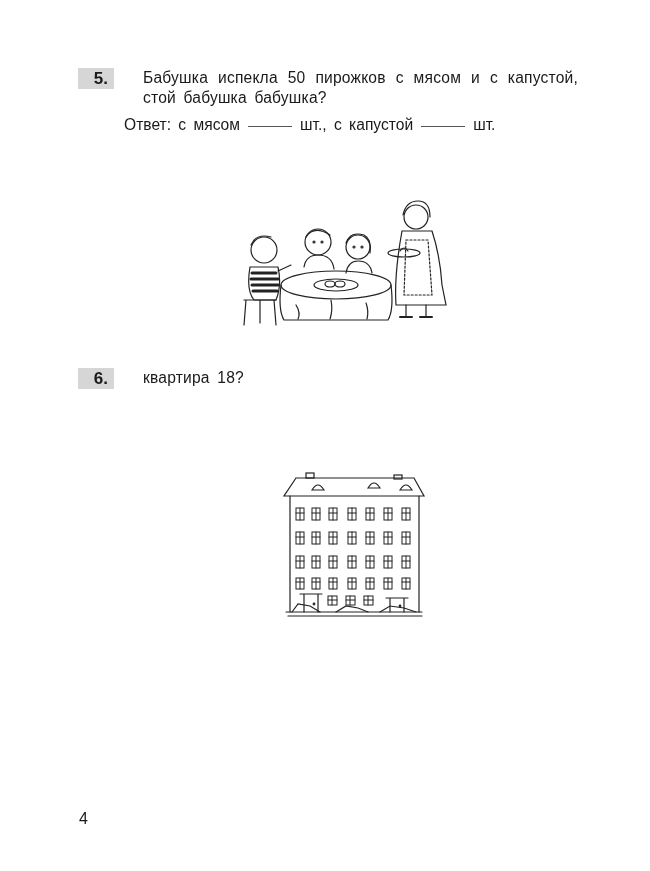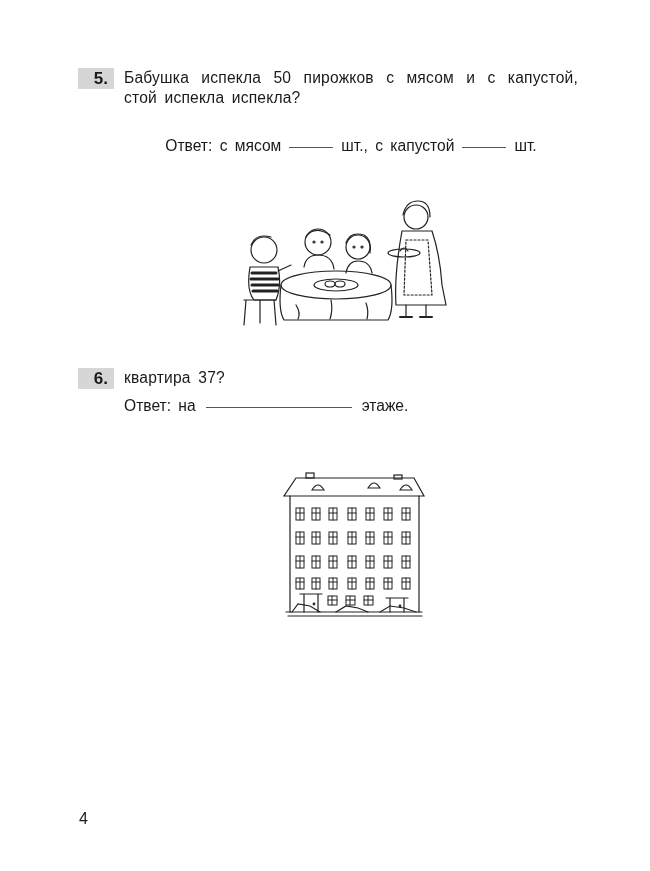--- a/index.html
+++ b/index.html
@@ -2,40 +2,40 @@
 <html><head>
 <meta charset="utf-8">
 <style>
   html, body { margin: 0; padding: 0; background: #ffffff; }
   body { width: 650px; height: 871px; position: relative; overflow: hidden;
          font-family: "Liberation Sans", "DejaVu Sans", sans-serif; color: #1a1a1a; }
   .task { position: absolute; left: 78px; width: 500px; }
   .num-badge { position: absolute; left: 0; top: 0; width: 36px; height: 21px;
                background: #d6d6d6; font-weight: bold; font-size: 17px;
                text-align: right; padding-right: 6px; box-sizing: border-box; line-height: 21px; }
-  .task-text { margin-left: 46px; font-size: 15.6px; line-height: 20px;
+  .task-text { margin-left: 65px; font-size: 15.6px; line-height: 20px;
                text-align: justify; letter-spacing: 0.2px; word-spacing: 3px; }
   .task-text .line { display: block; text-align: justify; text-align-last: justify; }
   .task-text .line.last { text-align-last: left; }
   .answer { margin-left: 46px; font-size: 15.6px; line-height: 20px; word-spacing: 3px; }
   .blank { display: inline-block; border-bottom: 1px solid #555; vertical-align: baseline;
            height: 1px; margin: 0 8px; position: relative; top: -3px; }
   .illus { position: absolute; }
   .page-num { position: absolute; left: 79px; top: 810px; font-size: 16px; }
 </style>
 </head>
 <body>
 
 <div class="task" style="top:68px;">
   <div class="num-badge">5.</div>
   <div class="task-text">
     <span class="line">Бабушка испекла 50 пирожков с мясом и с капустой,</span>
-    <span class="line last">стой испекла испекла?</span>
+    <span class="line last">стой бабушка бабушка?</span>
   </div>
-  <div class="answer" style="margin-top:28px;text-align:center;">
+  <div class="answer" style="margin-top:7px;">
     <span>Ответ: с мясом</span><span class="blank" style="width:44px;"></span><span>шт., с капустой</span><span class="blank" style="width:44px;"></span><span>шт.</span>
   </div>
 </div>
 
 <svg class="illus" style="left:236px; top:195px;" width="230" height="140" viewBox="0 0 230 140" fill="none" stroke="#222" stroke-width="1.2" stroke-linecap="round">
 
   <ellipse cx="100" cy="90" rx="55" ry="14"></ellipse>
   <path d="M45 90 Q42 115 48 125 L152 125 Q158 115 155 90"></path>
   <path d="M60 110 Q65 118 62 124 M95 105 Q97 115 94 124 M130 108 Q133 116 131 124"></path>
   <ellipse cx="100" cy="90" rx="22" ry="6"></ellipse>
@@ -68,24 +68,21 @@
   <path d="M170 45 L192 45 L196 100 L168 100 Z" stroke-dasharray="2 2"></path>
   <ellipse cx="168" cy="58" rx="16" ry="4"></ellipse>
   <path d="M164 56 Q168 50 172 56"></path>
   <path d="M170 110 L170 122 M190 110 L190 122"></path>
   <path d="M164 122 L176 122 M184 122 L196 122" stroke-width="2"></path>
 </svg>
 
 <div class="task" style="top:368px;">
   <div class="num-badge">6.</div>
   <div class="task-text">
-    <span class="line last">квартира 37?</span>
-  </div>
-  <div class="answer" style="margin-top:8px;">
-    <span>Ответ: на</span><span class="blank" style="width:146px; margin:0 10px;"></span><span>этаже.</span>
+    <span class="line last">квартира 18?</span>
   </div>
 </div>
 
 <svg class="illus" style="left:276px; top:470px;" width="150" height="150" viewBox="0 0 150 150" fill="none" stroke="#222" stroke-width="1.2" stroke-linecap="round">
 
   <rect x="30" y="3" width="8" height="5"></rect>
   <rect x="118" y="5" width="8" height="4"></rect>
 
   <path d="M20 8 L138 8 L148 26 L8 26 Z"></path>
 

